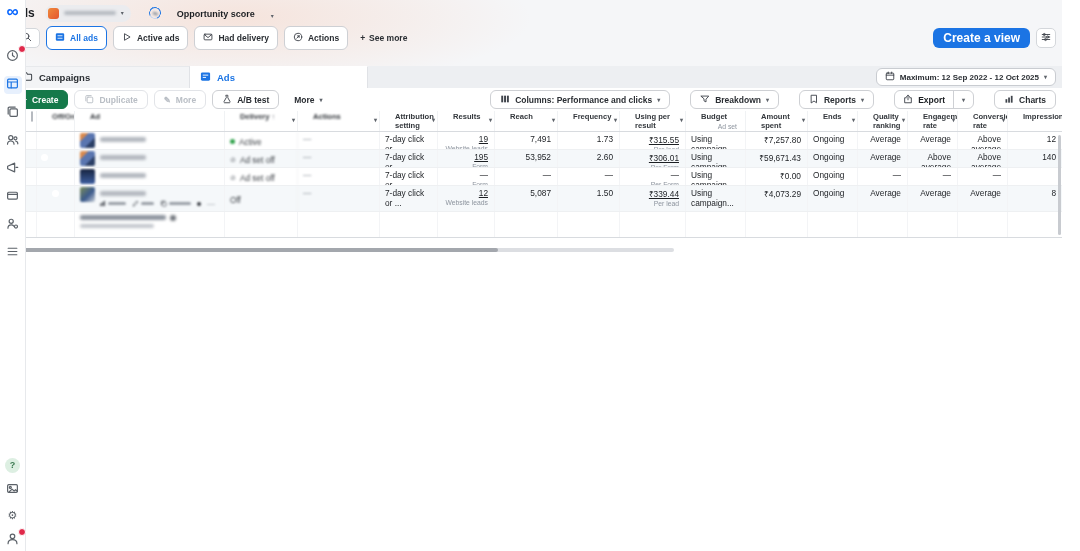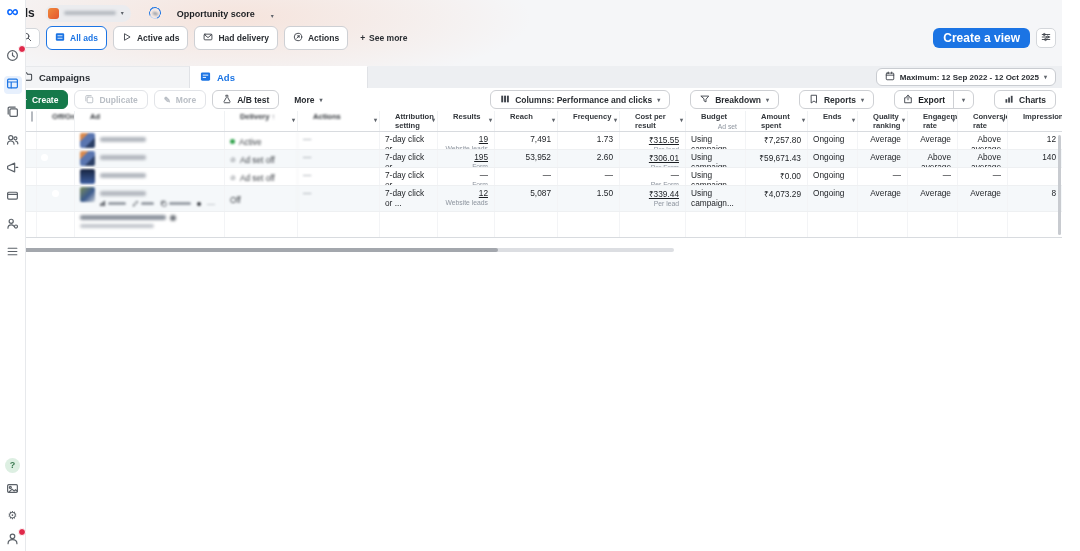--- a/index.html
+++ b/index.html
@@ -396,21 +396,21 @@
         <div class="thead grid">
           <div class="th"><span class="checkbox" style="margin-top:3px"></span></div>
           <div class="th"><span class="blurred">Off/On</span></div>
           <div class="th"><span class="blurred">Ad</span></div>
           <div class="th"><span class="blurred">Delivery</span><span class="sortarr blurred">↑</span><span class="hcaret">▾</span></div>
           <div class="th"><span class="blurred">Actions</span><span class="hcaret">▾</span></div>
           <div class="th"><span>Attribution setting</span><span class="hcaret">▾</span></div>
           <div class="th"><span>Results</span><span class="hcaret">▾</span></div>
           <div class="th"><span>Reach</span><span class="hcaret">▾</span></div>
           <div class="th"><span>Frequency</span><span class="hcaret">▾</span></div>
-          <div class="th"><span>Cost per result</span><span class="hcaret">▾</span></div>
+          <div class="th"><span>Using per result</span><span class="hcaret">▾</span></div>
           <div class="th"><span>Budget</span><span class="hsub">Ad set</span></div>
           <div class="th"><span>Amount spent</span><span class="hcaret">▾</span></div>
           <div class="th"><span>Ends</span><span class="hcaret">▾</span></div>
           <div class="th"><span>Quality ranking</span><span class="hcaret">▾</span></div>
           <div class="th"><span>Engagement rate ranking</span><span class="hcaret">▾</span></div>
           <div class="th"><span>Conversion rate ranking</span><span class="hcaret">▾</span></div>
           <div class="th"><span>Impressions</span></div>
         </div>
 
         <div id="rows">

